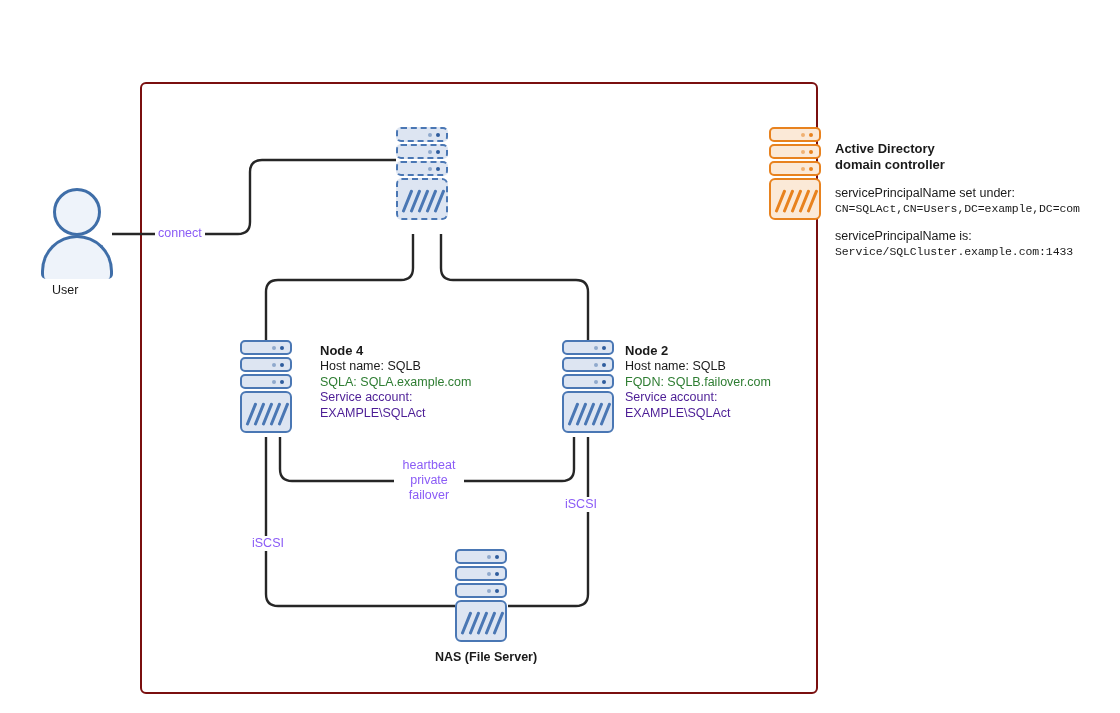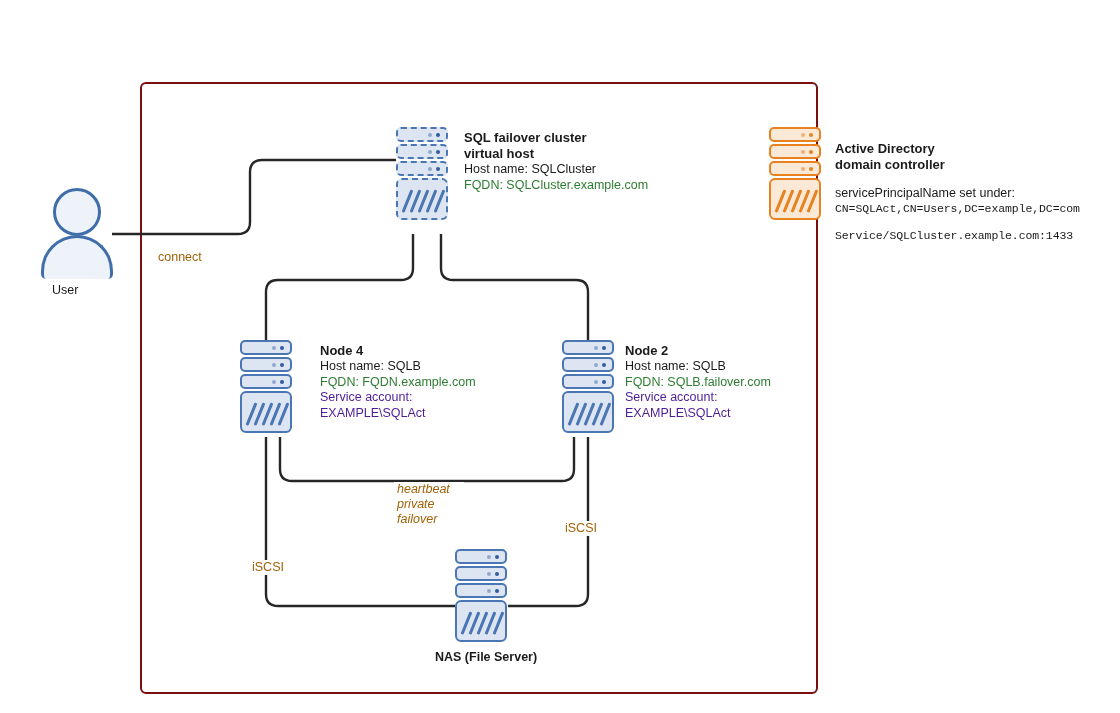--- a/index.html
+++ b/index.html
@@ -31,22 +31,22 @@
   .blue{--bc:#4a77b4;--bg:#dde5f2;--dot1:#8fa9cd;--dot2:#2f5d9e;}
   .orange{--bc:#e8821e;--bg:#fbe9d7;--dot1:#f0b173;--dot2:#e8821e;}
 
   
   .lbl{position:absolute;color:#1a1a1a;font-size:12.5px;line-height:15.5px;white-space:nowrap;}
   .lbl .hd{font-weight:bold;font-size:13px;line-height:16px;}
   .green{color:#2e7d32;}
   .bluet{color:#4c1d95;}
   .mono{font-family:"Liberation Mono",monospace;font-size:11.5px;line-height:14px;
         letter-spacing:-0.1px;}
-  .wirelbl{position:absolute;font-size:12.5px;line-height:15px;color:#a16207;
-           background:#fff;padding:0 3px;white-space:nowrap;text-align:left;margin-top:24px;}
+  .wirelbl{position:absolute;font-size:12.5px;line-height:15px;color:#8b5cf6;
+           background:#fff;padding:0 3px;white-space:nowrap;text-align:center;}
   .caption{position:absolute;font-size:12.5px;color:#1a1a1a;white-space:nowrap;}
   .caption.b{font-weight:bold;margin-left:8px;}
 
   
   .user{position:absolute;}
   .user .head{position:absolute;left:15px;top:0;width:48px;height:48px;border-radius:50%;
               border:3px solid #3f6ea8;background:#eef3fa;box-sizing:border-box;}
   .user .body{position:absolute;left:3px;top:47px;width:72px;height:44px;
               border:3px solid #3f6ea8;background:#eef3fa;box-sizing:border-box;
               border-radius:36px 36px 5px 5px;border-bottom:none;}
@@ -95,26 +95,20 @@
         <i class="d2"></i>
       </div>
     <div class="base">
       <span class="slash" style="left:8px;"></span>
         <span class="slash" style="left:16px;"></span>
       <span class="slash" style="left:24px;"></span>
         <span class="slash" style="left:32px;"></span>
       <span class="slash" style="left:40px;"></span>
     </div>
   </div>
-  <div class="lbl" style="left:464px;top:130px;">
-    <div class="hd">SQL failover cluster</div>
-    <div class="hd">virtual host</div>
-    <div>Host name: SQLCluster</div>
-    <div class="green">FQDN: SQLCluster.example.com</div>
-  </div>
 
   <div class="server blue" style="left:240px;top:340px;">
     <div class="bay">
         <i class="d1"></i>
         <i class="d2"></i>
       </div>
     <div class="bay">
         <i class="d1"></i>
         <i class="d2"></i>
       </div>
@@ -126,21 +120,21 @@
       <span class="slash" style="left:8px;"></span>
         <span class="slash" style="left:16px;"></span>
       <span class="slash" style="left:24px;"></span>
         <span class="slash" style="left:32px;"></span>
       <span class="slash" style="left:40px;"></span>
     </div>
   </div>
   <div class="lbl" style="left:320px;top:343px;">
     <div class="hd">Node 4</div>
     <div>Host name: SQLB</div>
-    <div class="green">FQDN: FQDN.example.com</div>
+    <div class="green">SQLA: SQLA.example.com</div>
     <div class="bluet">Service account:</div>
     <div class="bluet">EXAMPLE\SQLAct</div>
   </div>
 
   <div class="server blue" style="left:562px;top:340px;">
     <div class="bay">
         <i class="d1"></i>
         <i class="d2"></i>
       </div>
     <div class="bay">
@@ -160,21 +154,21 @@
     </div>
   </div>
   <div class="lbl" style="left:625px;top:343px;">
     <div class="hd">Node 2</div>
     <div>Host name: SQLB</div>
     <div class="green">FQDN: SQLB.failover.com</div>
     <div class="bluet">Service account:</div>
     <div class="bluet">EXAMPLE\SQLAct</div>
   </div>
 
-  <div class="wirelbl" style="left:394px;top:458px;width:64px;font-style:italic;">
+  <div class="wirelbl" style="left:394px;top:458px;width:64px;">
     <div>heartbeat</div>
     <div>private</div>
     <div>failover</div>
   </div>
 
   <div class="wirelbl" style="left:249px;top:536px;">iSCSI</div>
   <div class="wirelbl" style="left:562px;top:497px;">iSCSI</div>
 
   <div class="server blue" style="left:455px;top:549px;">
     <div class="bay">
@@ -222,16 +216,17 @@
   </div>
   <div class="lbl" style="left:835px;top:141px;">
     <div class="hd">Active Directory</div>
     <div class="hd">domain controller</div>
   </div>
   <div class="lbl" style="left:835px;top:186px;">
     <div>servicePrincipalName set under:</div>
     <div class="mono">CN=SQLAct,CN=Users,DC=example,DC=com</div>
   </div>
   <div class="lbl" style="left:835px;top:229px;">
+    <div>servicePrincipalName is:</div>
     <div class="mono">Service/SQLCluster.example.com:1433</div>
   </div>
 
 </div>
 
 </body></html>

